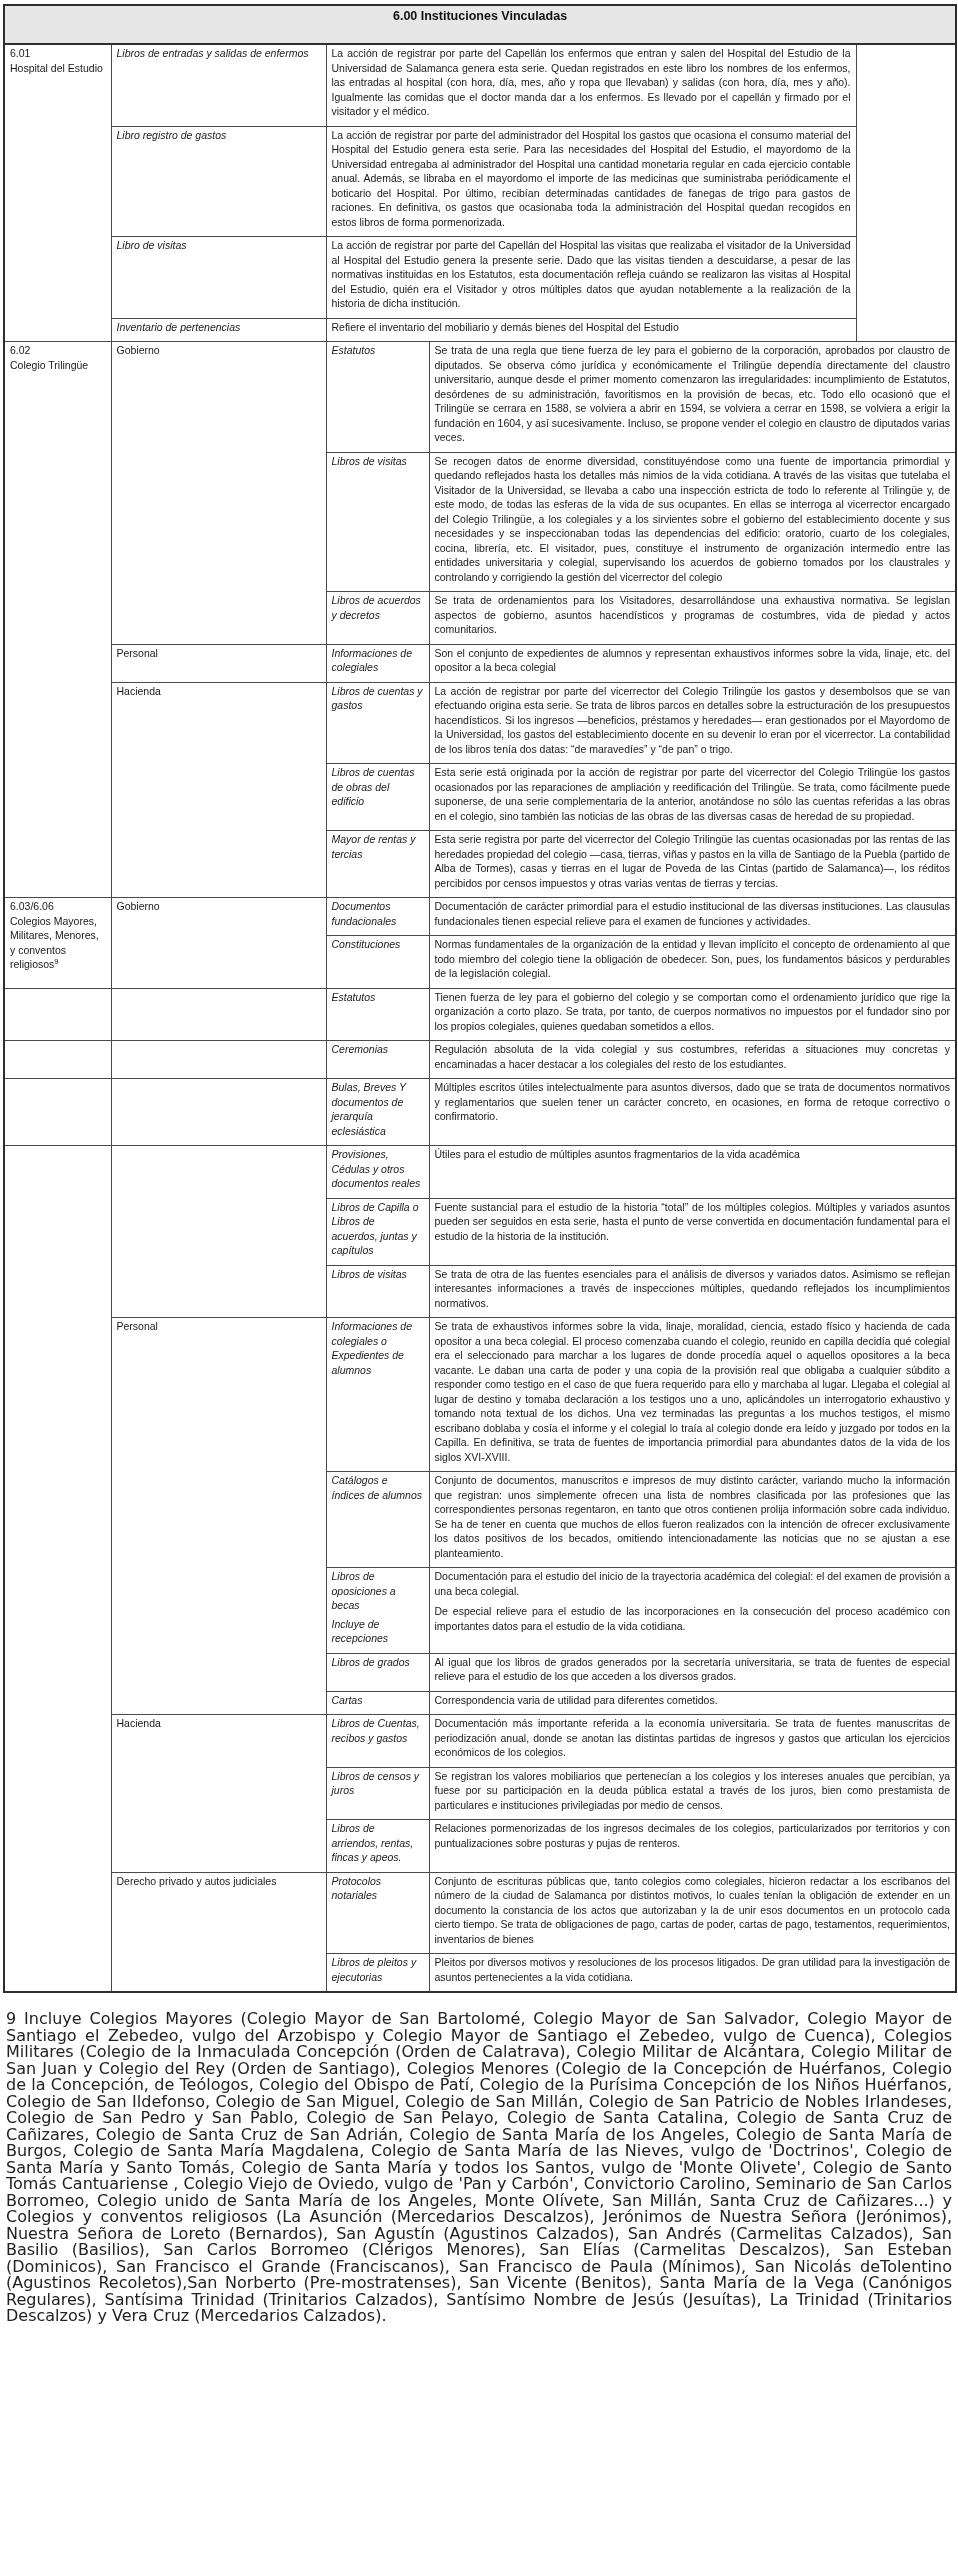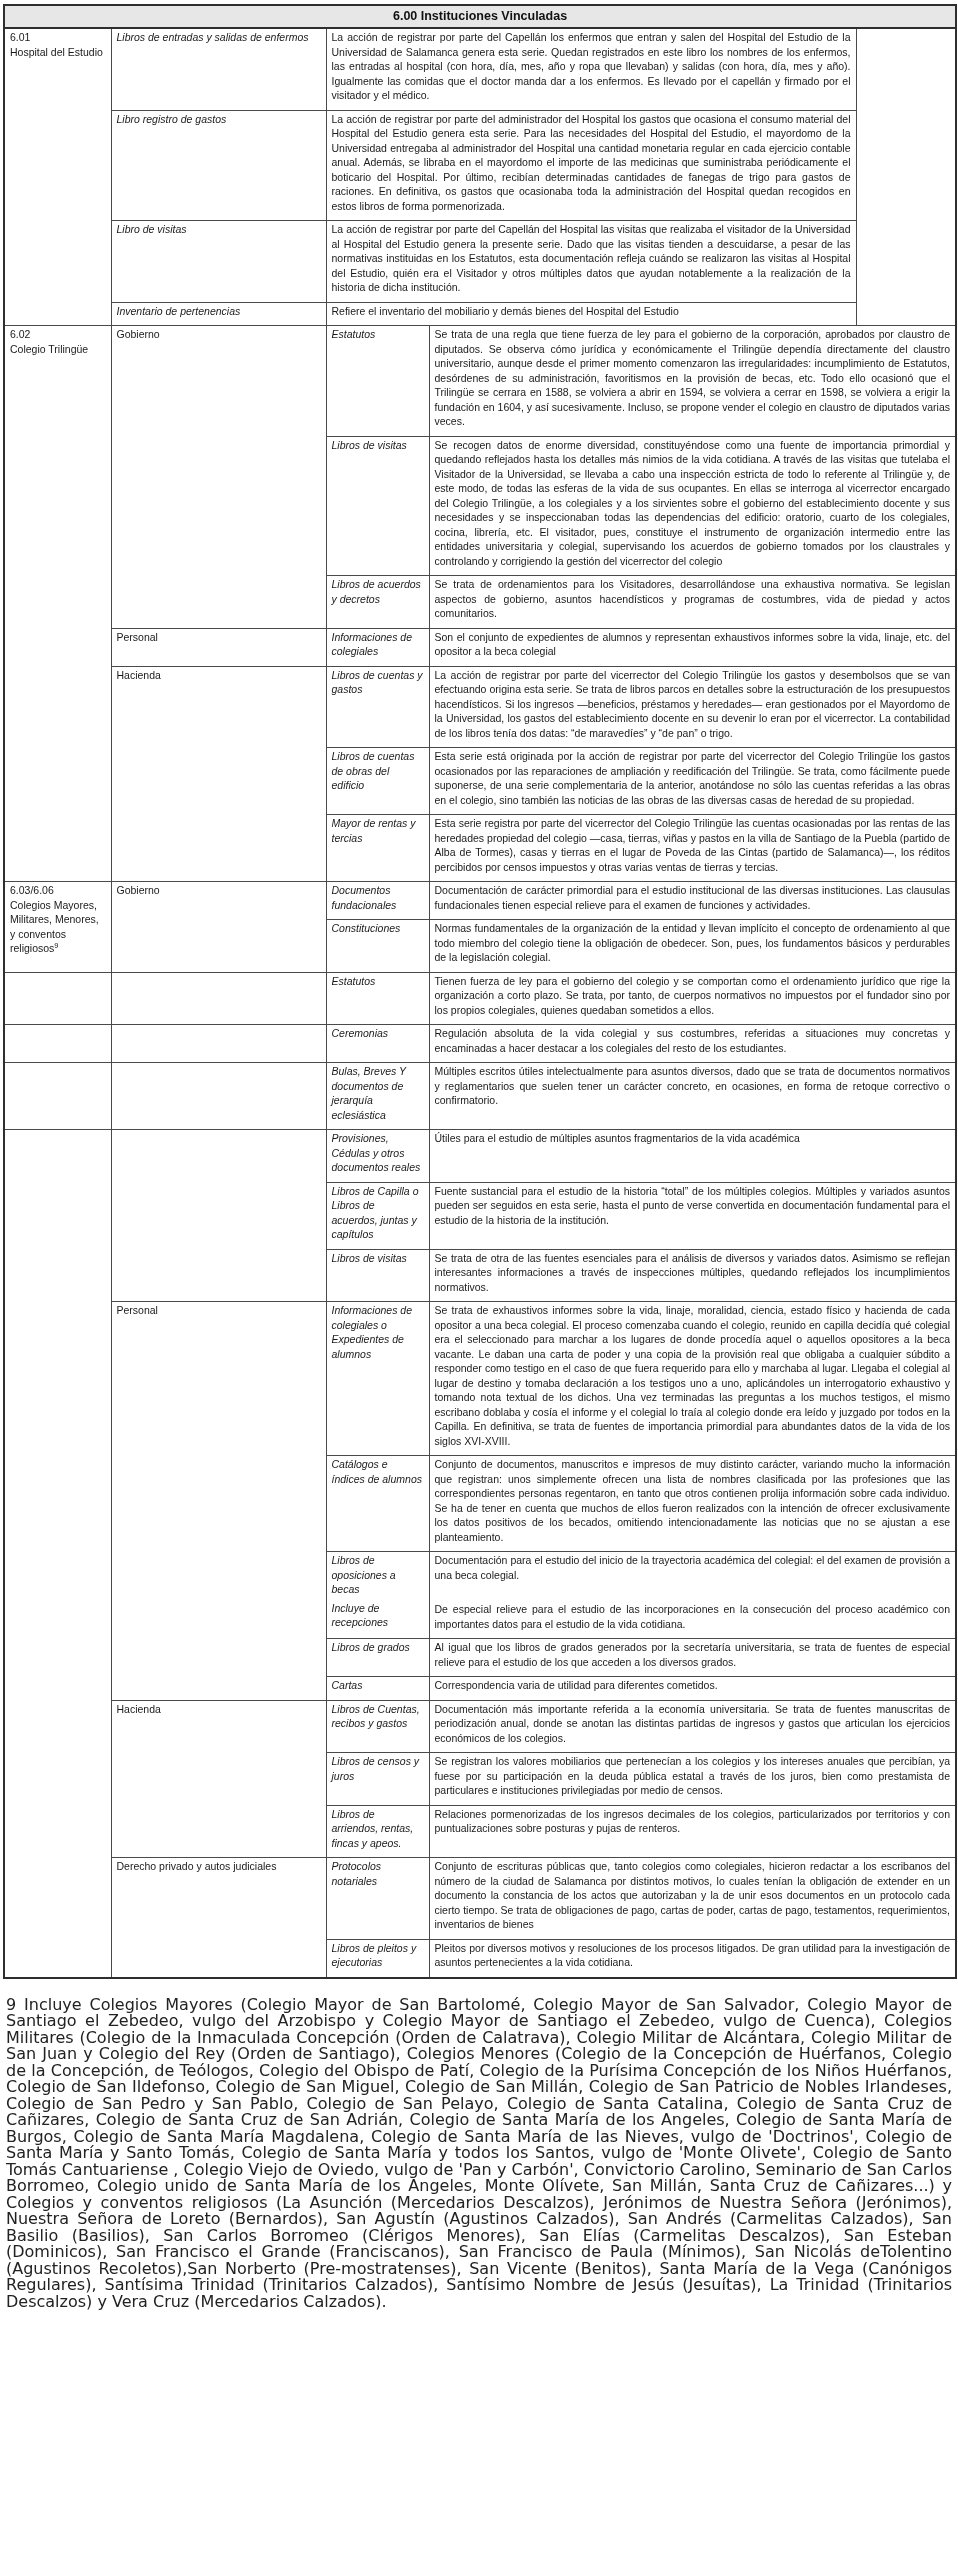--- a/index.html
+++ b/index.html
@@ -1,30 +1,30 @@
 <!DOCTYPE html>
 <html><head>
 <meta charset="utf-8">
 <style>
   html,body{margin:0;padding:0;background:#ffffff;}
   body{width:958px;font-family:"Liberation Sans",sans-serif;color:#1a1a1a;}
   .page{padding:4px 3px 8px 3px;}
   table.cat{width:952px;border-collapse:collapse;table-layout:fixed;border:2px solid #2e2e2e;}
   col.c1{width:107px;} col.c2{width:215px;} col.c3{width:103px;} col.c4{width:427px;} col.c5{width:100px;}
   th.title{background:#e7e7e7;border:1px solid #2e2e2e;border-bottom:2px solid #2e2e2e;
-           font-size:12.5px;font-weight:bold;text-align:center;padding:3px 0 4px 0;color:#111;}
+           font-size:12.5px;font-weight:bold;text-align:center;padding:3px 0 20px 0;color:#111;}
   td{border:1px solid #4a4a4a;vertical-align:top;padding:1px 5px 7px 5px;
      font-size:10.5px;line-height:14.5px;}
   td.code{font-style:normal;margin-left:31px;}
   td.series{font-style:italic;}
   td.group{font-style:normal;}
   td.desc{text-align:justify;}
   td.rmargin{padding:0;}
   .gap-label{margin-top:4px;}
-  .gap-desc{margin-top:20px;}
+  .gap-desc{margin-top:6px;}
   sup{vertical-align:super;font-size:7.5px;line-height:0;}
   .footnote{font-family:"DejaVu Sans",sans-serif;font-size:16px;line-height:16.5px;
             text-align:justify;color:#222;margin:18px 3px 0 3px;width:946px;}
 </style>
 </head>
 <body>
 
 <div class="page">
 <table class="cat">
   <colgroup>

